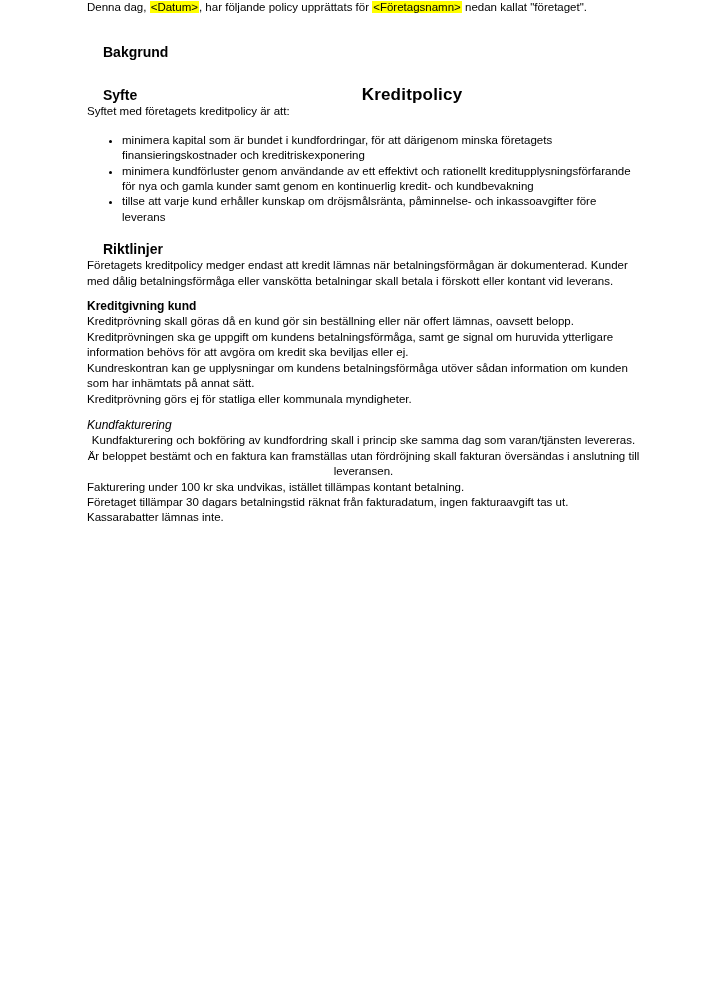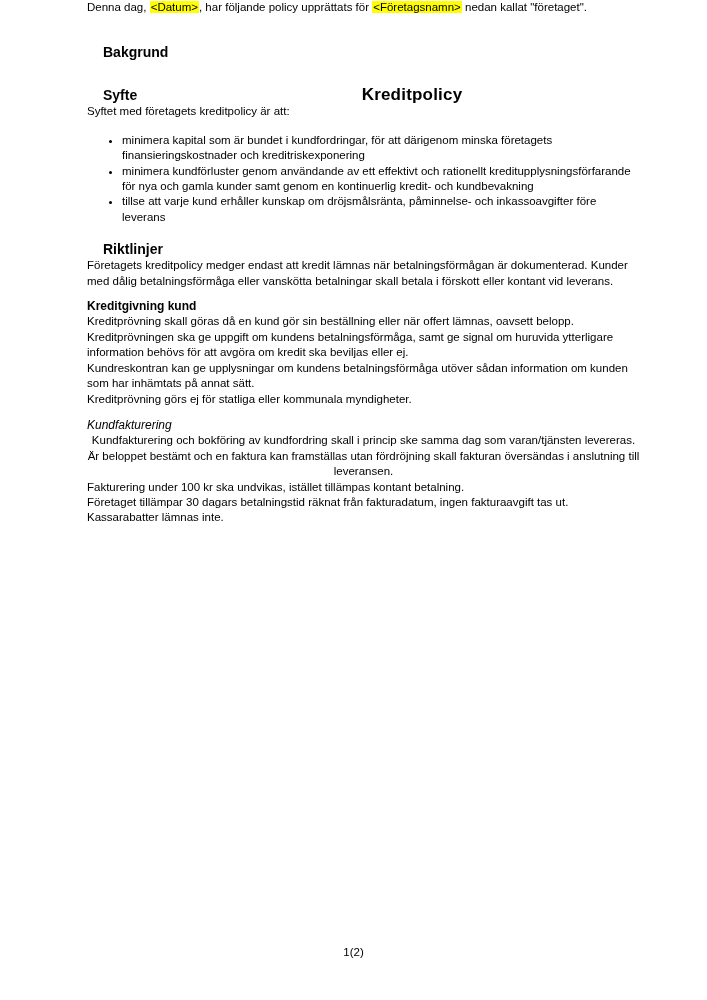--- a/index.html
+++ b/index.html
@@ -125,15 +125,14 @@
     <p class="p-kg-4">Kreditprövning görs ej för statliga eller kommunala myndigheter.</p>
 
     <h3 class="h-sub-italic h-kundfakturering">Kundfakturering</h3>
     <p class="p-kf-1">Kundfakturering och bokföring av kundfordring skall i princip ske samma dag som varan/tjänsten levereras. Är beloppet bestämt och en faktura kan framställas utan fördröjning skall fakturan översändas i anslutning till leveransen.</p>
     <p class="p-kf-2">Fakturering under 100 kr ska undvikas, istället tillämpas kontant betalning.</p>
 
     <p class="p-bv-1">Företaget tillämpar 30 dagars betalningstid räknat från fakturadatum, ingen fakturaavgift tas ut. Kassarabatter lämnas inte.</p>
 
   </div>
 
-  <div class="footer">1(2)</div>
 
 </div>
 
 </body></html>

